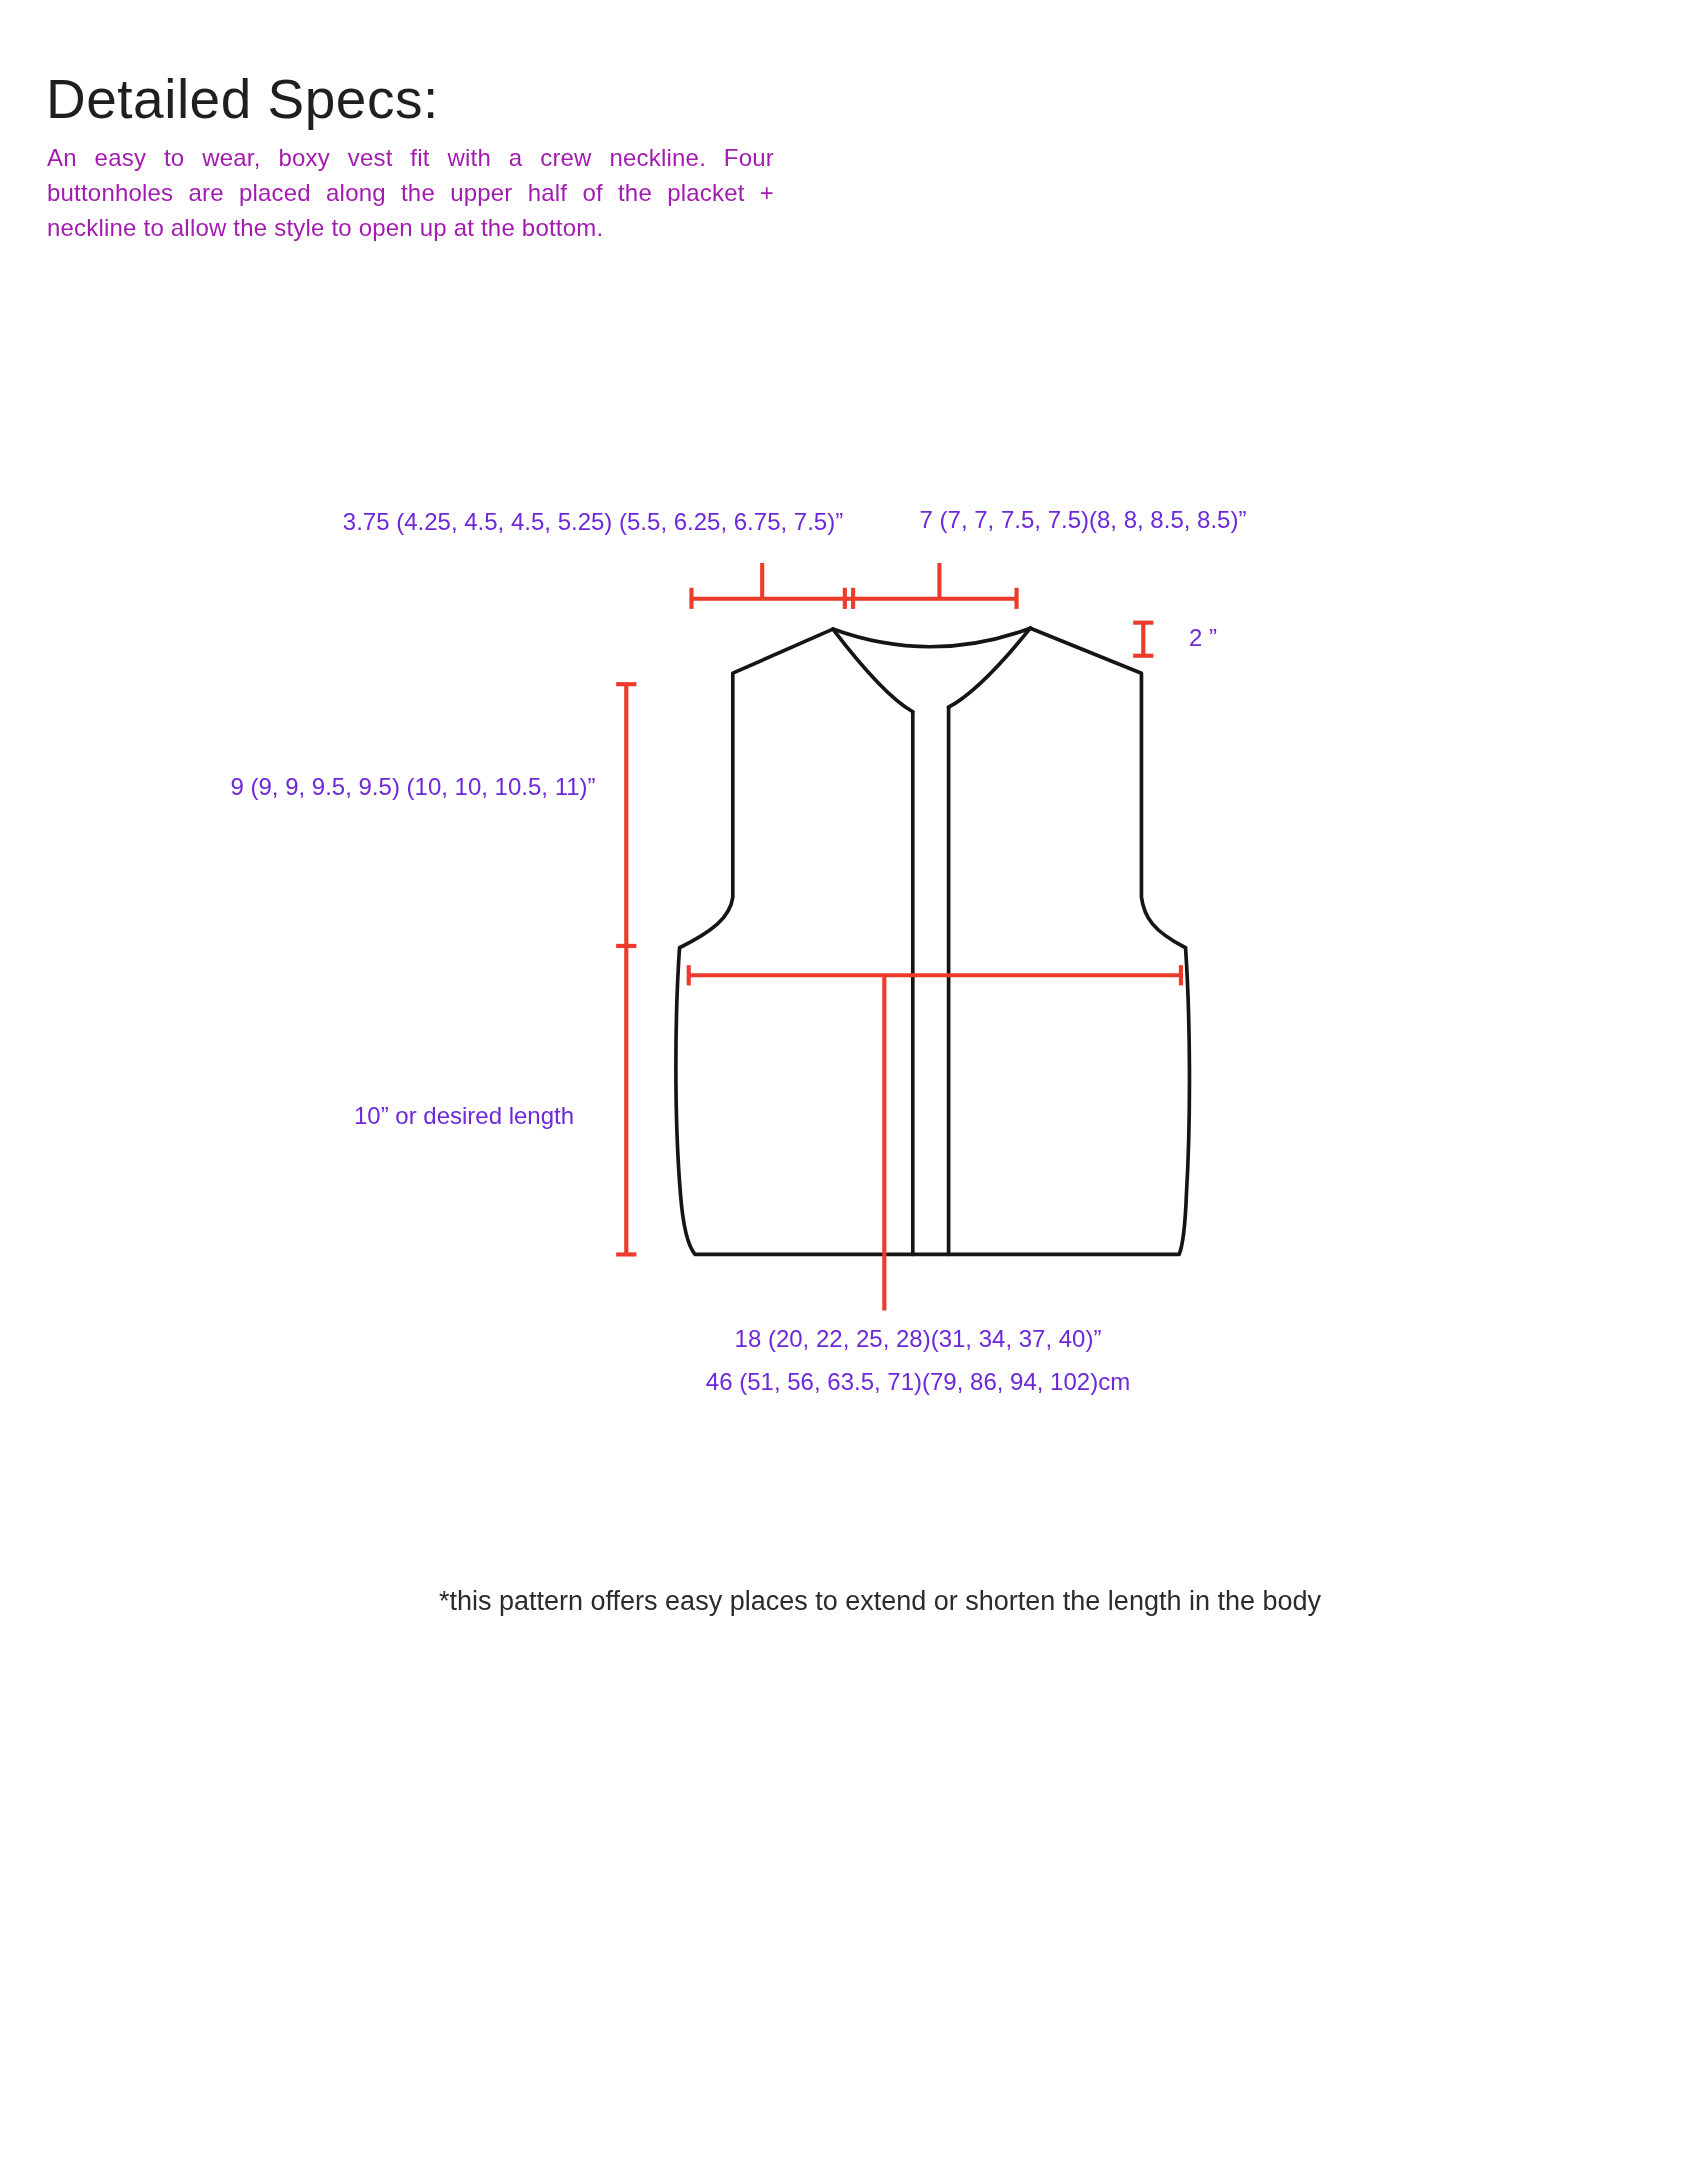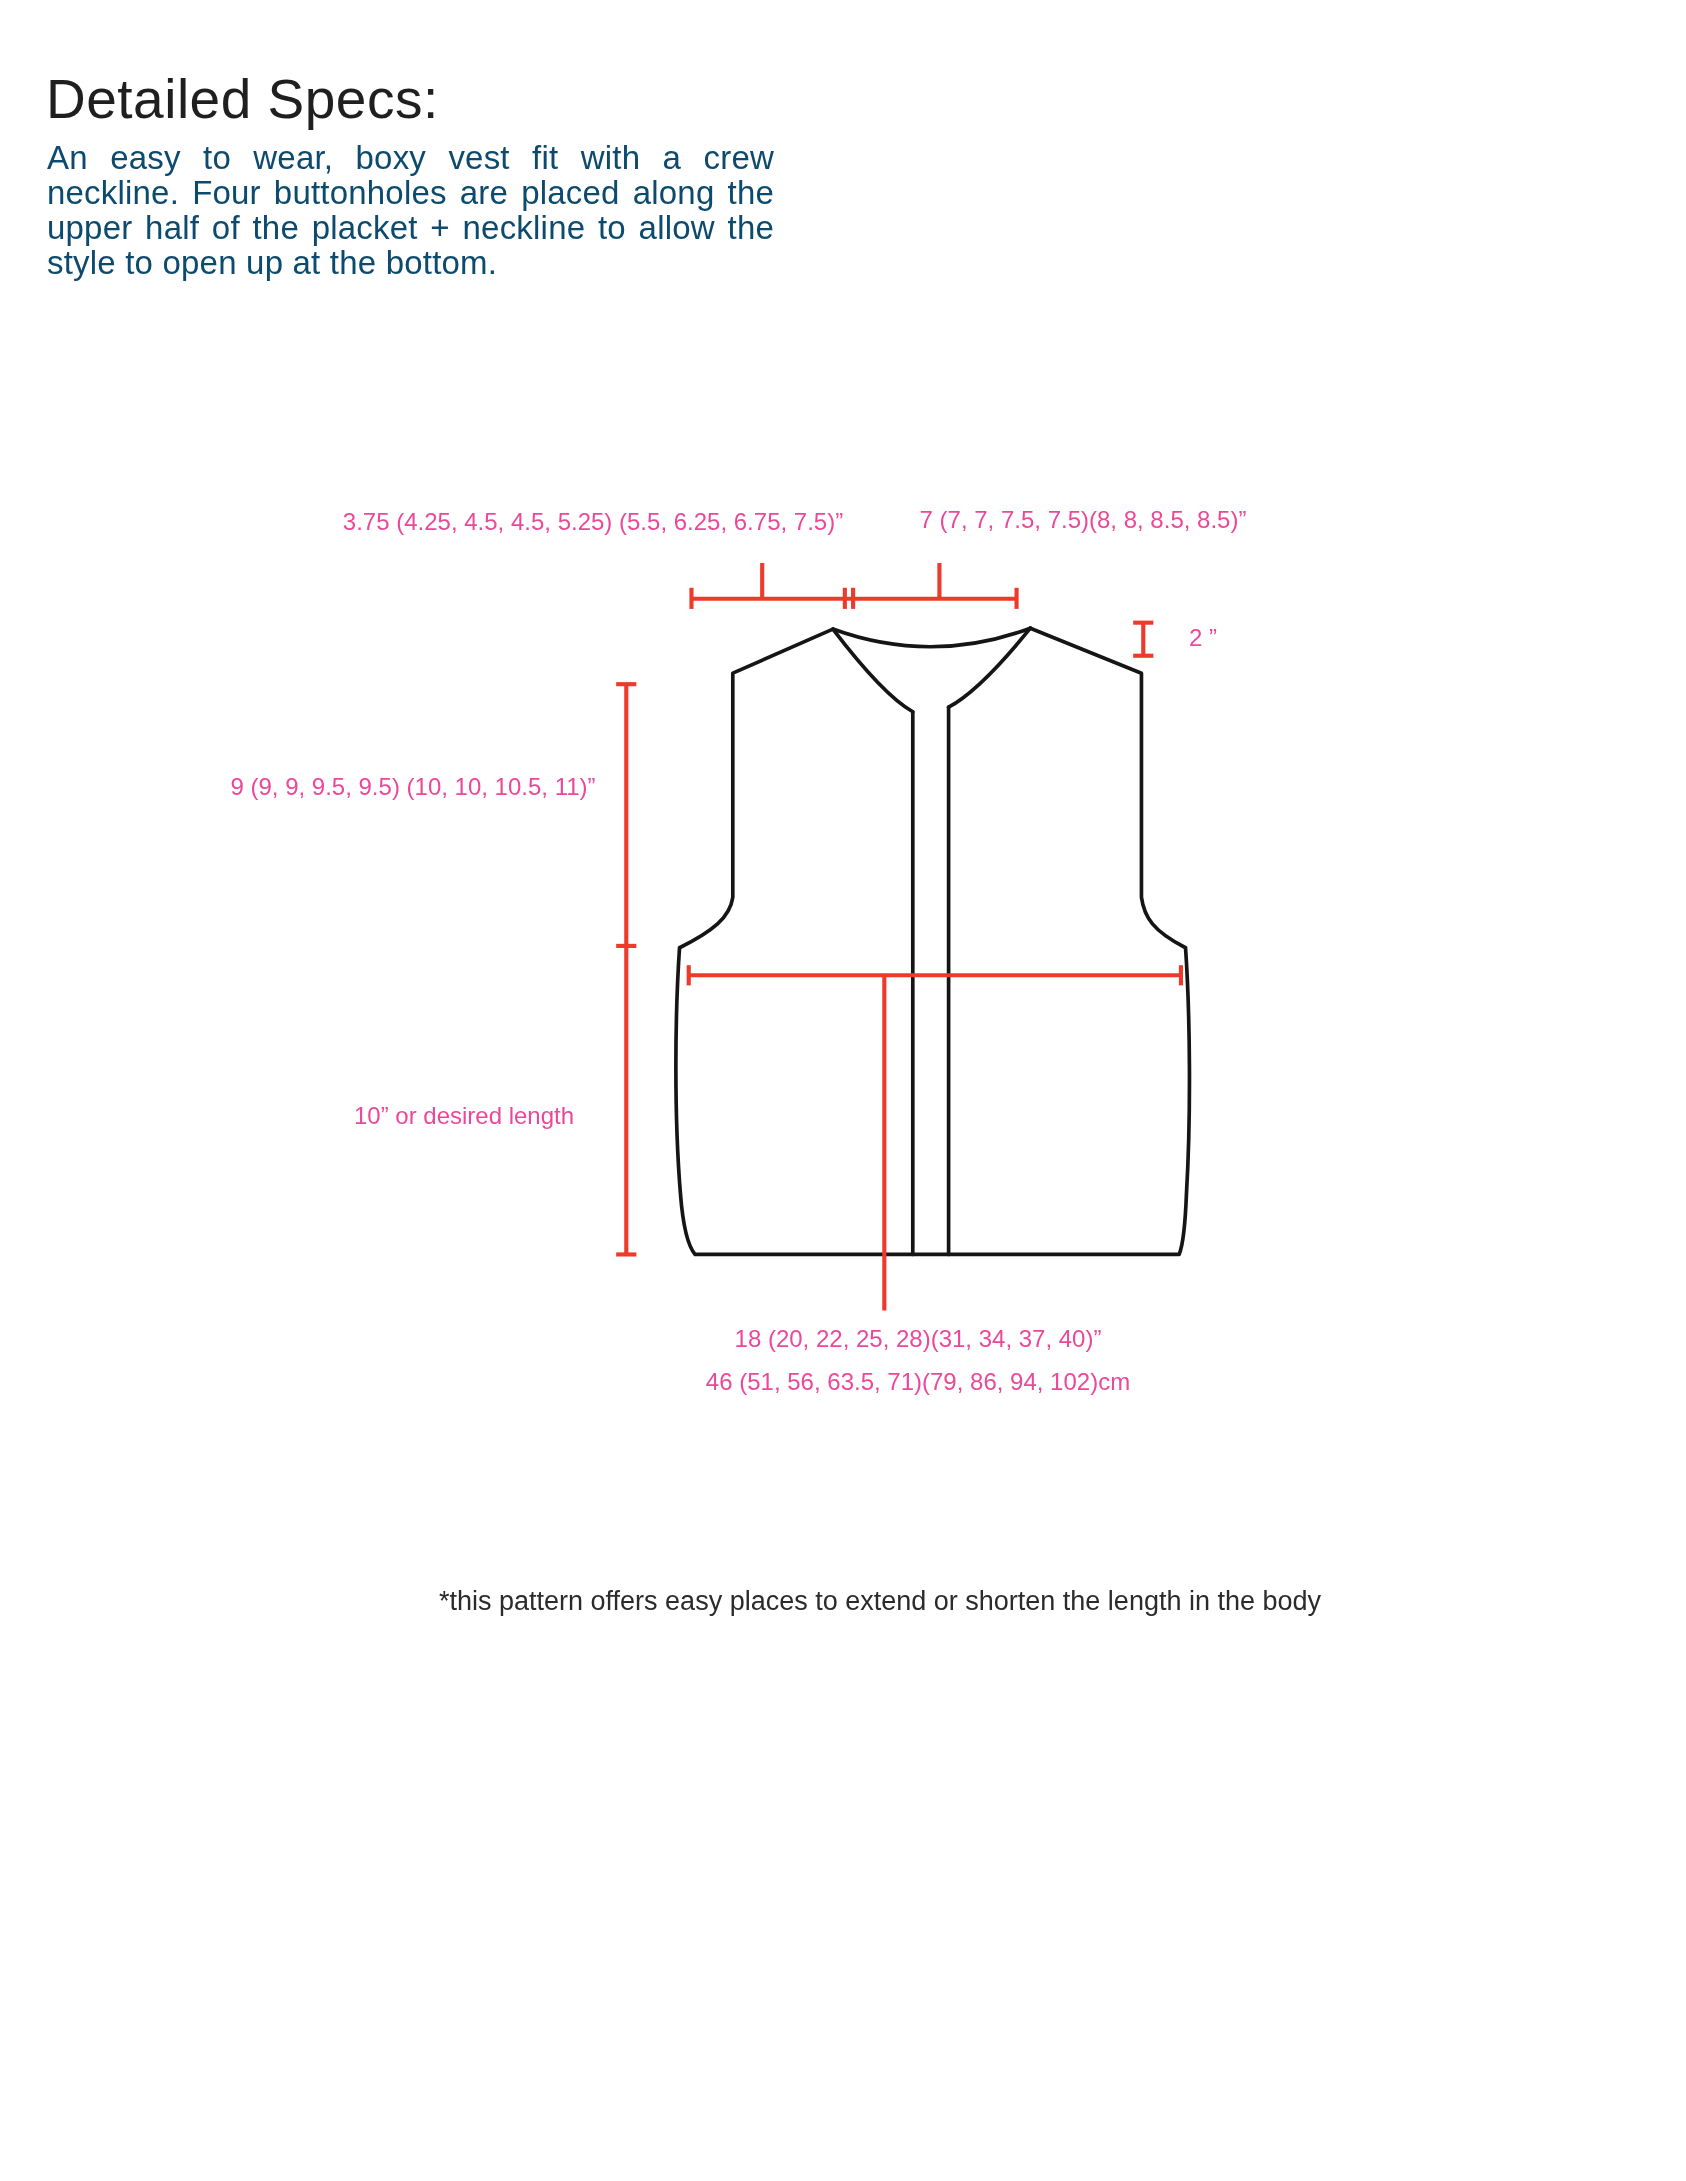--- a/index.html
+++ b/index.html
@@ -22,32 +22,32 @@
     left:46px;top:68px;
     font-size:55px;
     line-height:1.15;
     letter-spacing:0.5px;
     color:#1f1f1f;
     font-weight:400;
   }
   .para{
     left:47px;
     width:727px;
-    font-size:33px;
+    font-size:24px;
     line-height:35px;
     letter-spacing:0.2px;
-    color:#0c4a6e;
+    color:#a21caf;
   }
   .para1{top:140px;text-align:justify;}
   .para2{top:307px;text-align:left;}
   .diagram-svg{left:0;top:0;width:1686px;height:2182px;pointer-events:none;}
   .mlabel{
     font-size:24px;
     line-height:1;
-    color:#ec4899;
+    color:#6d28d9;
     white-space:nowrap;
     transform:translate(-50%,-50%);
   }
   .footnote{
     font-size:27px;
     line-height:1;
     color:#2b2b2b;
     white-space:nowrap;
     transform:translate(-50%,-50%);
   }

